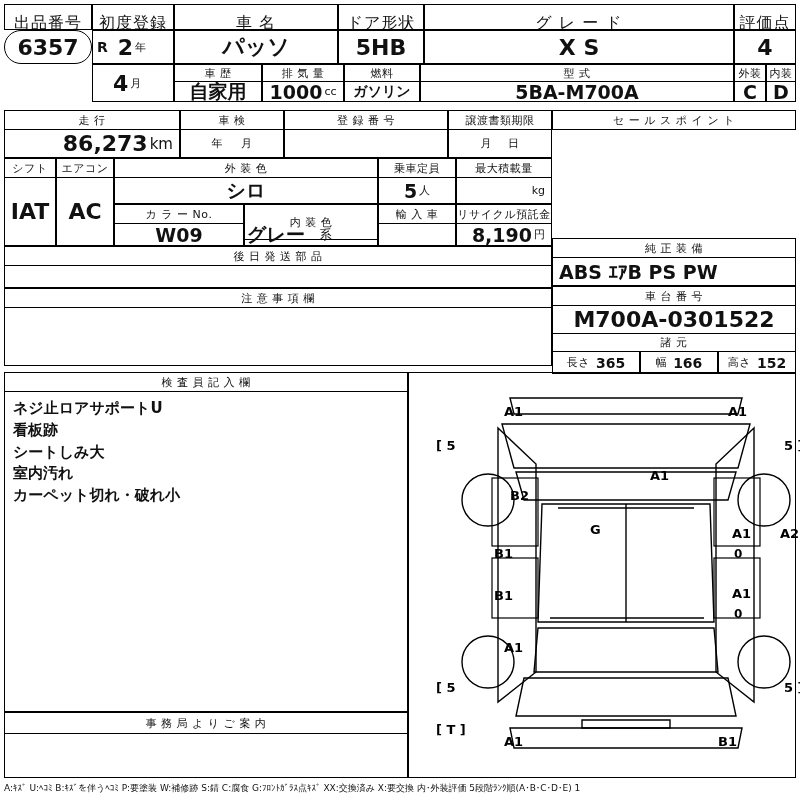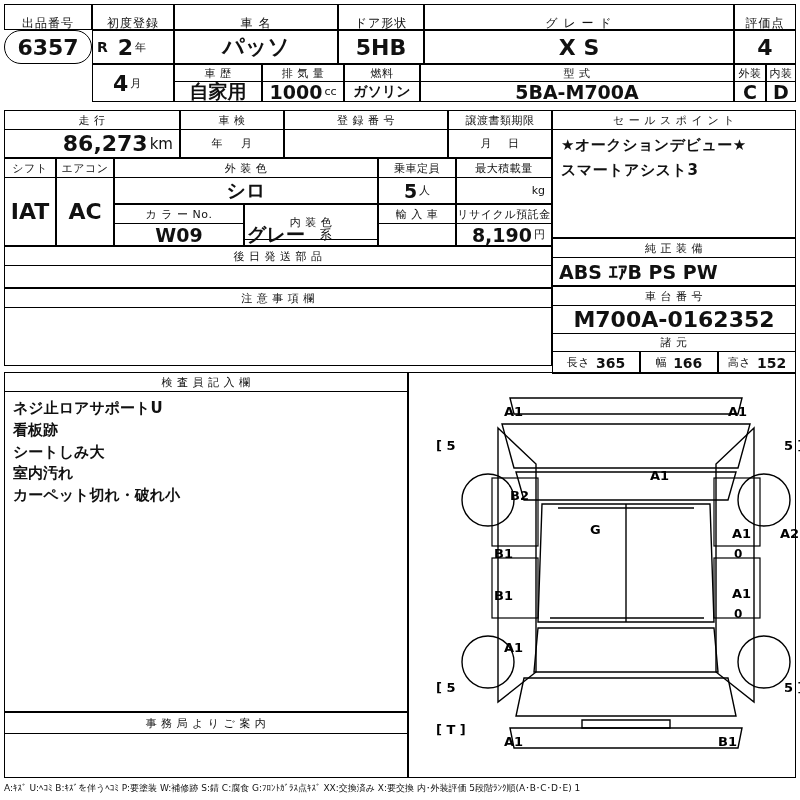--- a/index.html
+++ b/index.html
@@ -1,19 +1,19 @@
 <!DOCTYPE html>
 <html><head>
 <meta charset="utf-8">
 <style>
   html,body{margin:0;padding:0;background:#fff;}
   body{width:800px;height:800px;font-family:"DejaVu Sans","Liberation Sans",sans-serif;color:#111;}
   .sheet{position:relative;width:800px;height:800px;box-sizing:border-box;}
   .bx{position:absolute;box-sizing:border-box;border:1px solid #000;display:flex;align-items:center;justify-content:center;overflow:hidden;}
-  .lbl{font-size:12px;letter-spacing:1px;margin-top:12px;}
+  .lbl{font-size:16px;letter-spacing:1px;margin-top:12px;}
   .lbl-sm{font-size:11px;letter-spacing:0.5px;}
   .val{font-size:19px;font-weight:bold;}
   .val-lg{font-size:22px;font-weight:bold;}
   .val-sm{font-size:14px;font-weight:bold;}
   .unit{font-size:11px;font-weight:normal;margin-left:2px;}
   .left{justify-content:flex-start;padding-left:6px;}
   .right{justify-content:flex-end;padding-right:6px;}
   .col{flex-direction:column;}
   .sp-line{font-size:15px;font-weight:bold;letter-spacing:0.5px;}
   .insp{font-size:15px;font-weight:bold;line-height:1.45;}
@@ -146,24 +146,20 @@
     <span class="lbl-sm">譲渡書類期限</span>
   </div>
   <div class="bx" style="left:448px;top:130px;width:104px;height:28px;border-top:none;">
     <span class="lbl-sm" style="margin-right:16px;">月</span>
     <span class="lbl-sm">日</span>
   </div>
 
   <div class="bx" style="left:552px;top:110px;width:244px;height:20px;">
     <span class="lbl-sm">セ ー ル ス ポ イ ン ト</span>
   </div>
-  <div class="bx col" style="left:552px;top:130px;width:244px;height:108px;border-top:none;align-items:flex-start;justify-content:flex-start;padding:6px 0 0 8px;">
-    <div class="sp-line">★オークションデビュー★</div>
-    <div class="sp-line" style="margin-top:6px;">スマートアシスト3</div>
-  </div>
 
   <div class="bx" style="left:4px;top:158px;width:52px;height:20px;">
     <span class="lbl-sm">シフト</span>
   </div>
   <div class="bx" style="left:56px;top:158px;width:58px;height:20px;">
     <span class="lbl-sm">エアコン</span>
   </div>
   <div class="bx" style="left:4px;top:178px;width:52px;height:68px;border-top:none;">
     <span class="val-lg">IAT</span>
   </div>
@@ -238,21 +234,21 @@
 
   <div class="bx" style="left:4px;top:288px;width:548px;height:20px;">
     <span class="lbl-sm">注 意 事 項 欄</span>
   </div>
   <div class="bx" style="left:4px;top:308px;width:548px;height:58px;border-top:none;"></div>
 
   <div class="bx" style="left:552px;top:286px;width:244px;height:20px;">
     <span class="lbl-sm">車 台 番 号</span>
   </div>
   <div class="bx" style="left:552px;top:306px;width:244px;height:28px;border-top:none;">
-    <span class="val-lg">M700A-0162352</span>
+    <span class="val-lg">M700A-0301522</span>
   </div>
   <div class="bx" style="left:552px;top:334px;width:244px;height:18px;border-top:none;">
     <span class="lbl-sm">諸 元</span>
   </div>
   <div class="bx" style="left:552px;top:352px;width:88px;height:22px;border-top:none;">
     <span class="lbl-sm" style="margin-right:6px;">長さ</span>
     <span class="val-sm">365</span>
   </div>
   <div class="bx" style="left:640px;top:352px;width:78px;height:22px;border-top:none;">
     <span class="lbl-sm" style="margin-right:6px;">幅</span>

